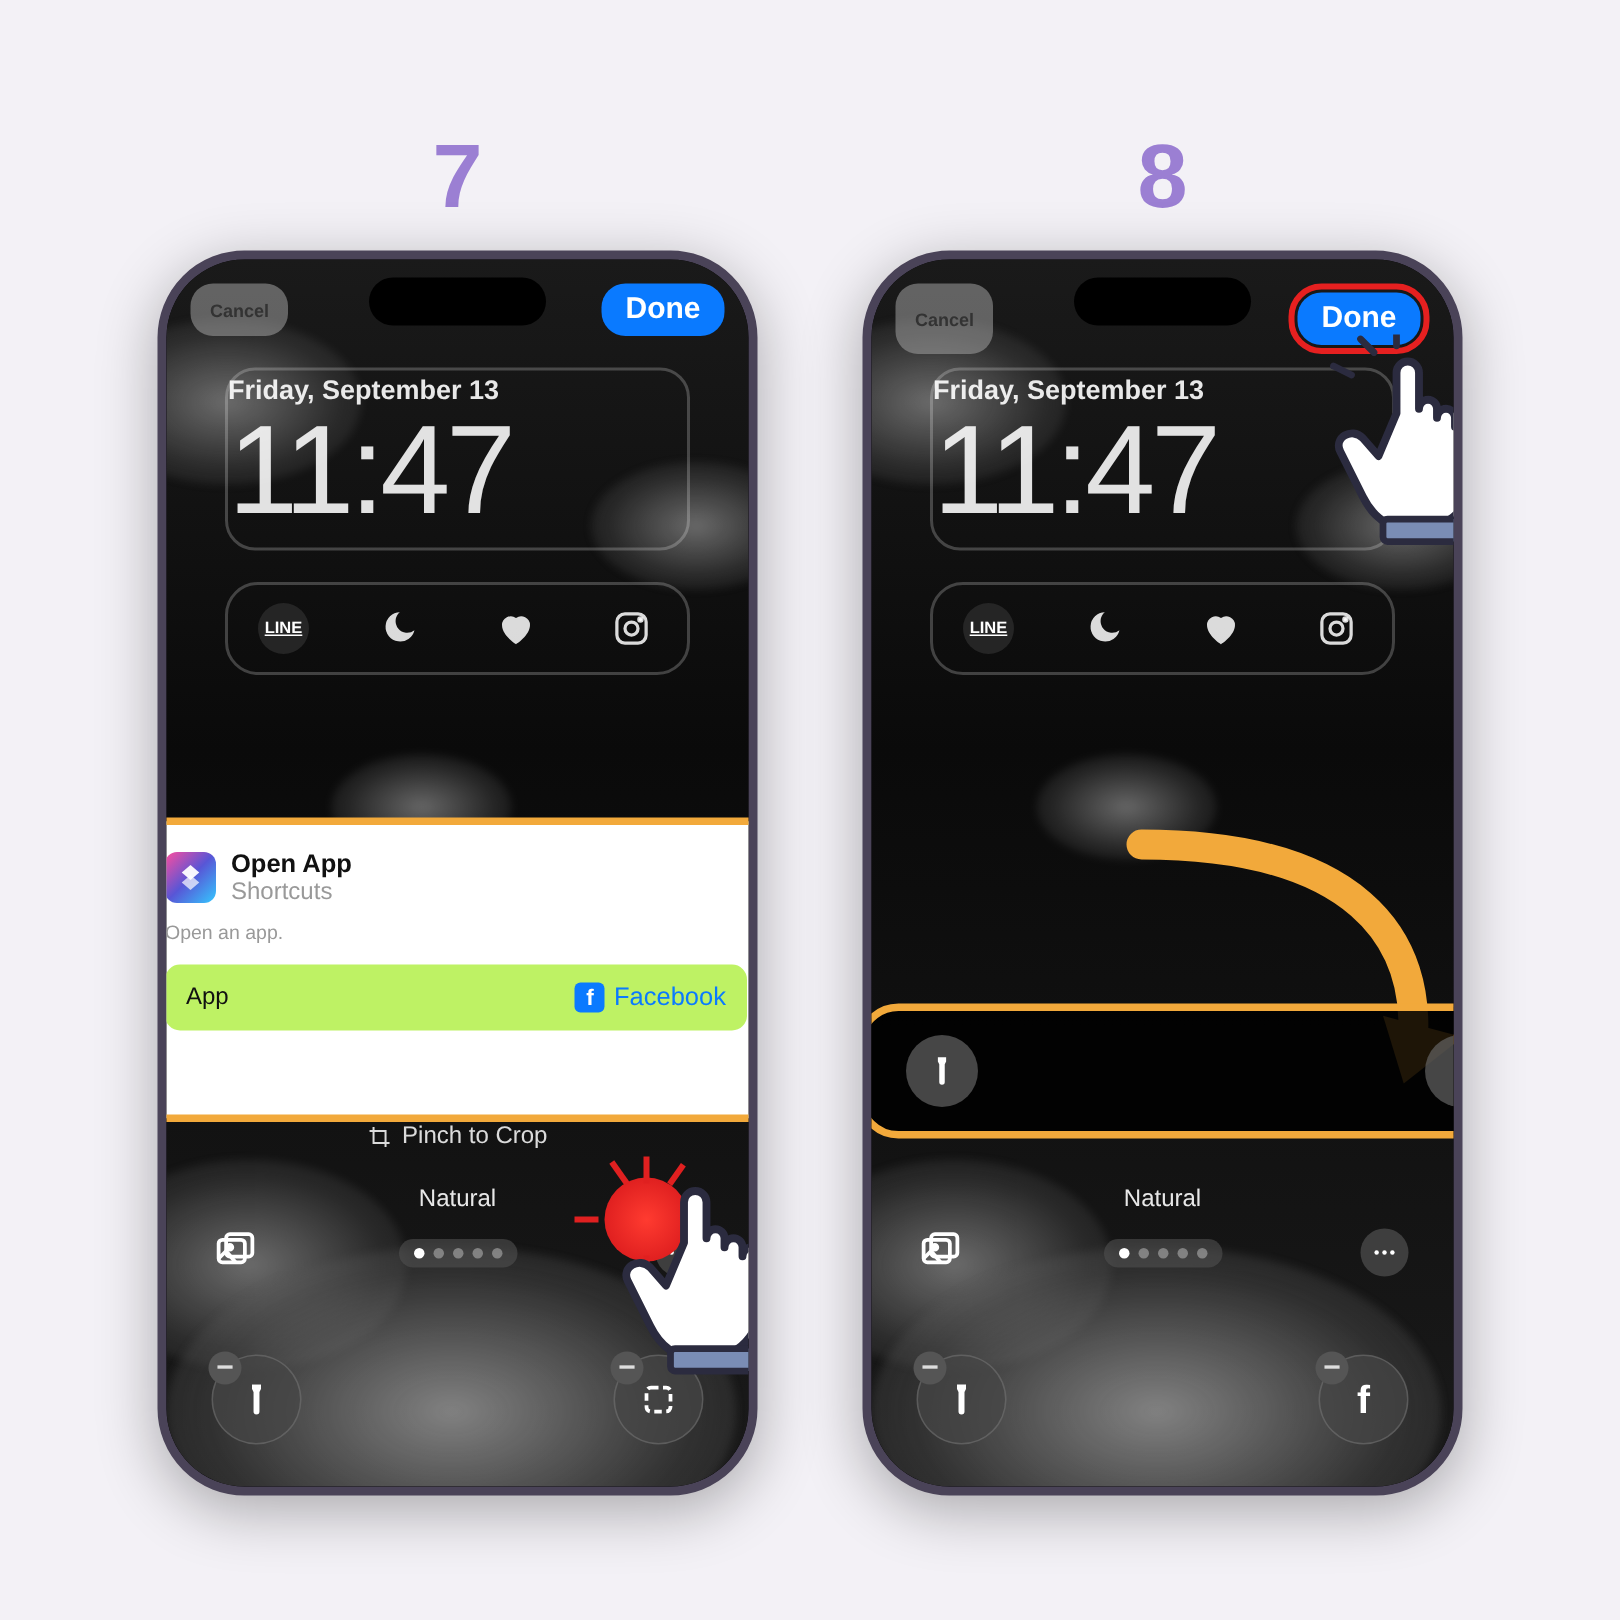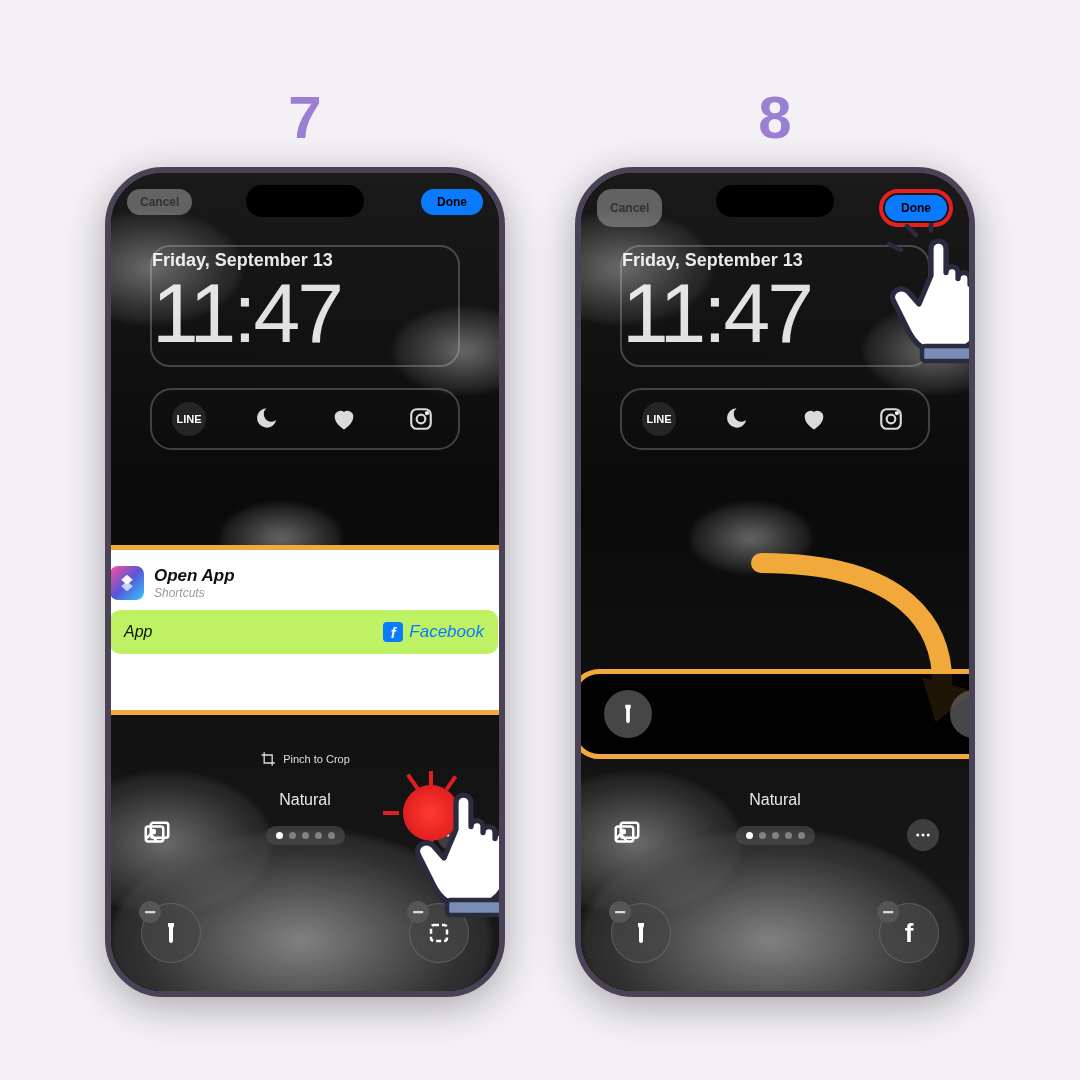--- a/index.html
+++ b/index.html
@@ -81,23 +81,23 @@
   background: rgba(160,160,160,0.55);
   color: #333;
   font-weight: 600;
   font-size: 12px;
   padding: 5px 13px;
   border-radius: 15px;
   border: none;
 }
 .done-btn {
   background: #0a7aff;
-  color: #000000;
+  color: #ffffff;
   font-weight: 700;
-  font-size: 12px;
+  font-size: 20px;
   padding: 6px 16px;
   border-radius: 16px;
   border: none;
 }
 .done-highlight {
   border: 4px solid #e62020;
   border-radius: 22px;
   padding: 2px;
   display: inline-flex;
 }
@@ -147,66 +147,66 @@
   width: 34px;
   height: 34px;
   border-radius: 50%;
   background: rgba(40,40,40,0.9);
   color: #fff;
   display: flex;
   align-items: center;
   justify-content: center;
   font-size: 11px;
   font-weight: 800;
+  text-decoration: underline;
 }
 .popup {
   position: absolute;
   top: 372px;
   left: -22px;
   width: 430px;
   background: #fff;
   border-radius: 20px;
   border: 5px solid #f2a93b;
   padding: 16px;
   z-index: 200;
-  font-style: italic;
 }
 .popup-head { display: flex; align-items: center; gap: 10px; margin-bottom: 10px;}
 .sc-icon {
   width: 34px;
   height: 34px;
   border-radius: 8px;
   background: linear-gradient(135deg, #ff4d9e, #5856d6, #34c8ff);
   display: flex;
   align-items: center;
   justify-content: center;
 }
 .sc-icon svg { width: 20px; height: 20px; }
 .popup-title { font-size: 17px; font-weight: 700; color: #111; }
-.popup-sub { font-size: 12px; color: #999; }
+.popup-sub { font-size: 16px; color: #999; }
 .popup-desc { font-size: 13px; color: #999; margin-bottom: 14px; }
 .popup-row {
   background: #bef264;
   border-radius: 10px;
   padding: 12px 14px;
   display: flex;
   justify-content: space-between;
   align-items: center;
   margin-bottom: 40px;
 }
 .popup-row-label { font-size: 16px; color: #111; }
 .popup-row-val { display: flex; align-items: center; gap: 6px; color: #0a7aff; font-size: 17px; font-weight: 500;}
 .fb-sq { width: 20px; height: 20px; background: #0a7aff; border-radius: 4px; color: #fff; display:flex;align-items:center;justify-content:center;font-weight:900;font-size:15px;}
 .pinch {
   position: absolute;
   bottom: 224px;
   left: 50%;
   transform: translateX(-50%);
   color: rgba(255,255,255,0.85);
-  font-size: 11px;
+  font-size: 16px;
   display: flex;
   align-items: center;
   gap: 7px;
   z-index: 10;
 }
 .filter-area {
   position: absolute;
   bottom: 140px;
   left: 0;
   right: 0;
@@ -403,20 +403,21 @@
           <svg viewBox="0 0 24 24">
               <path d="M12 2l7 6-7 6-7-6z" fill="#fff" opacity="0.95"></path>
               <path d="M12 10l7 6-7 6-7-6z" fill="#fff" opacity="0.7"></path>
             </svg>
         </div>
         <div>
           <div class="popup-title">Open App</div>
           <div class="popup-sub">Shortcuts</div>
         </div>
       </div>
+      <div class="popup-desc">Open an app.</div>
       <div class="popup-row">
         <span class="popup-row-label">App</span>
         <span class="popup-row-val">
           <span class="fb-sq">f</span>
           <span>Facebook</span>
         </span>
       </div>
     </div>
 
     <div class="red-tap" style="bottom:150px;right:40px">

